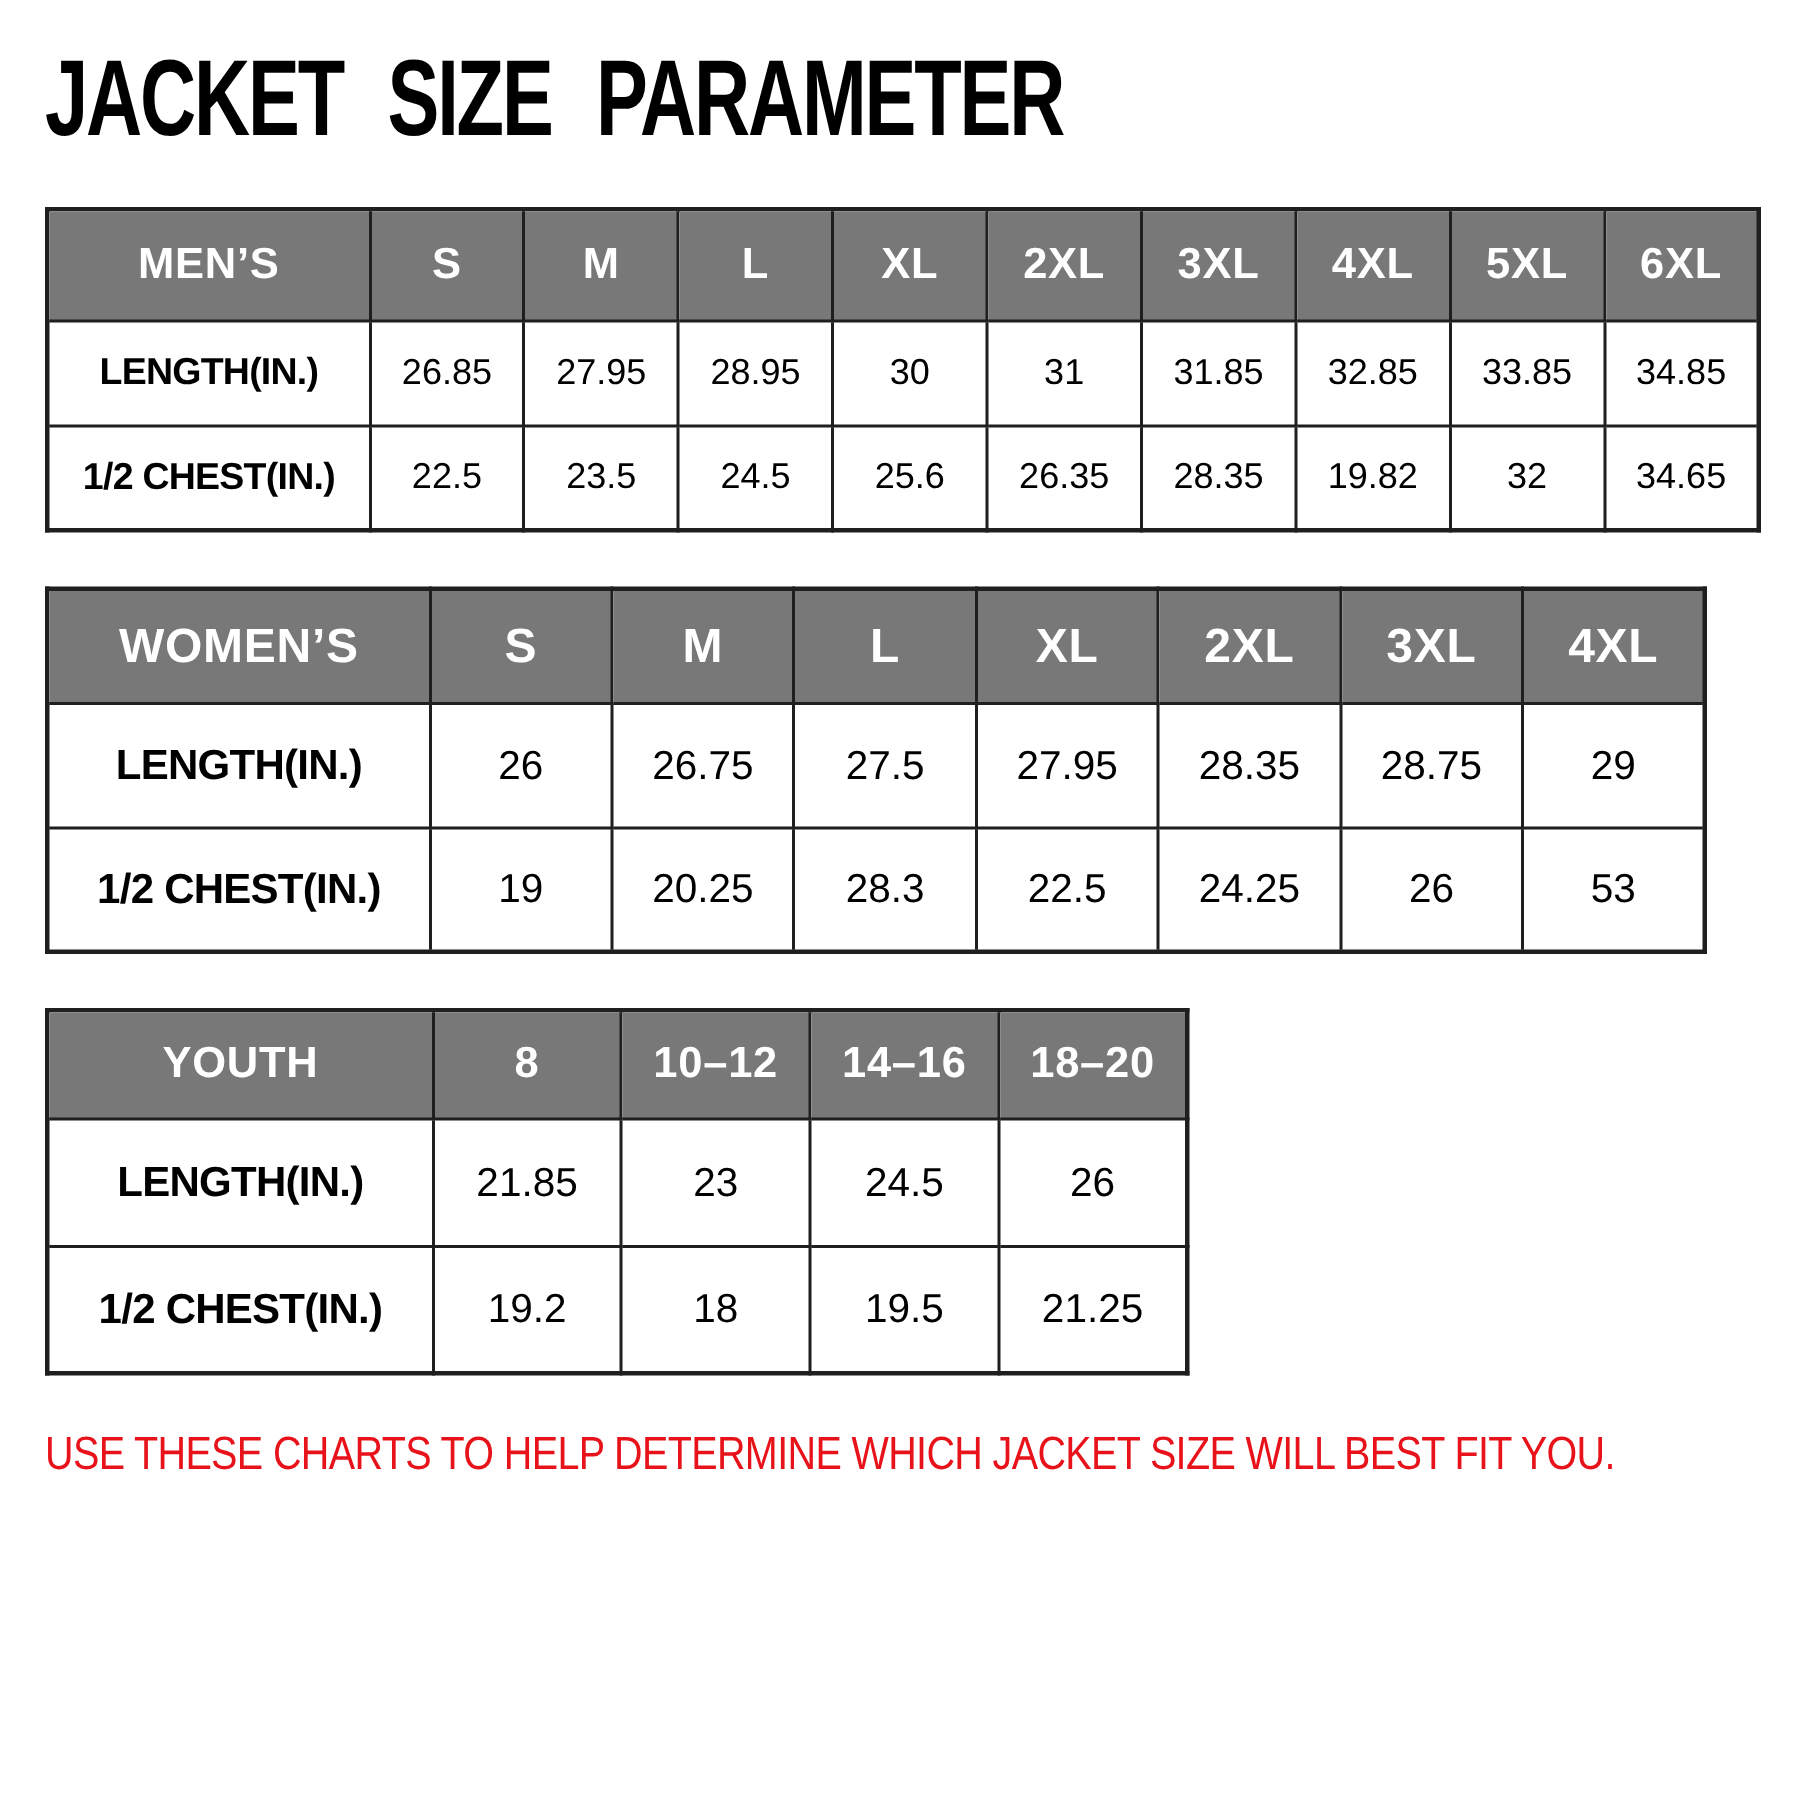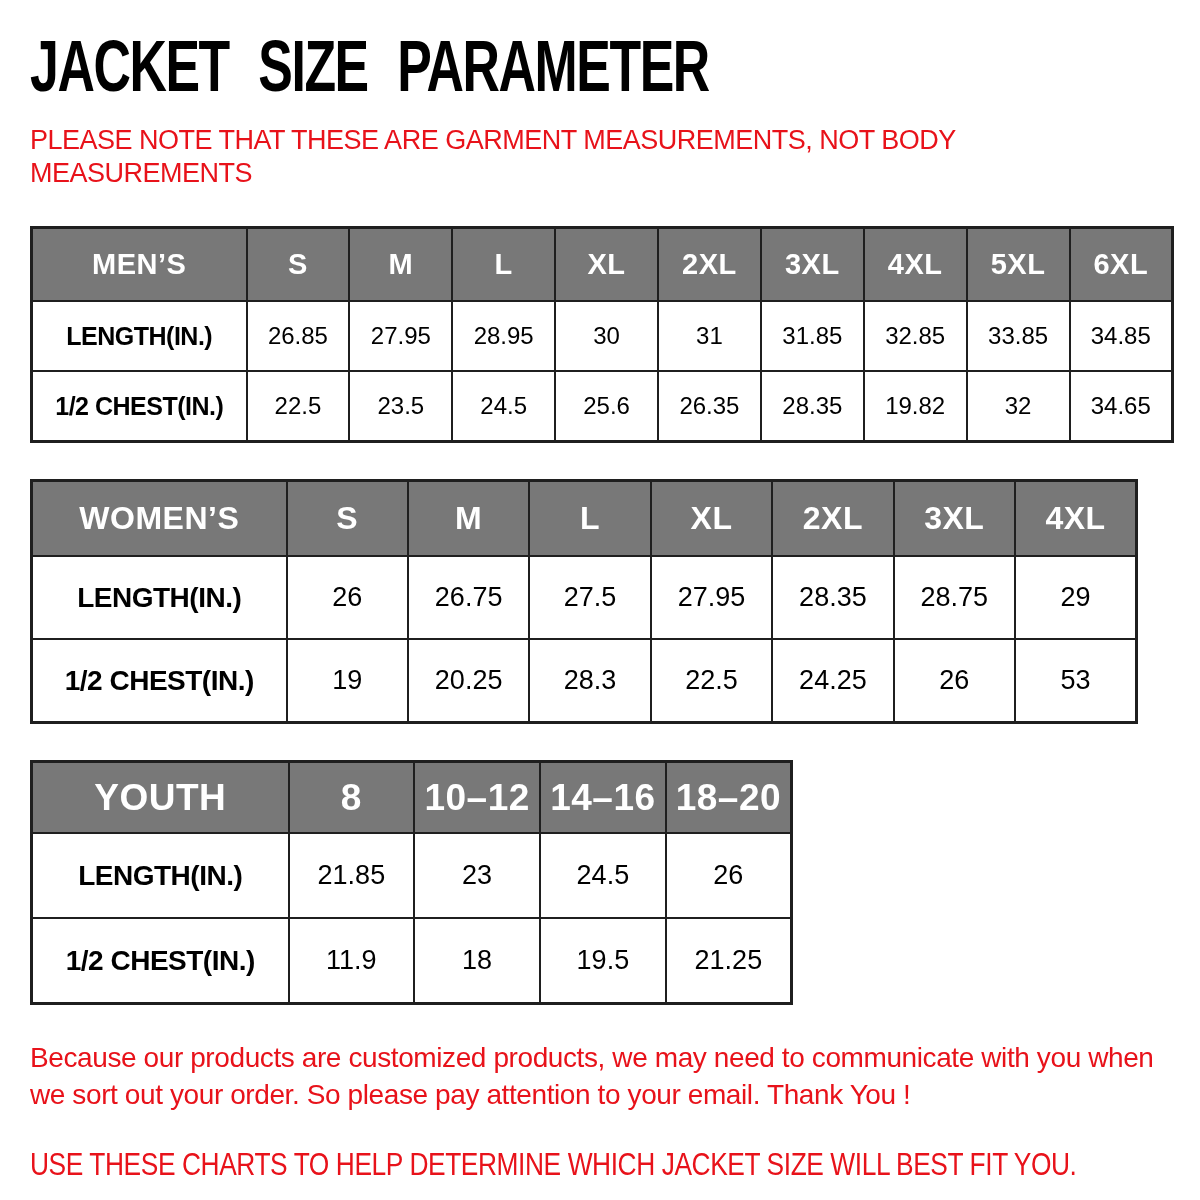--- a/index.html
+++ b/index.html
@@ -76,21 +76,21 @@
   .t-women{width:1108px;margin-top:36px;}
   .t-women col.col-label{width:255px;}
   .t-women thead th{height:76px;font-size:32px;}
   .t-women tbody tr{height:83px;}
   .t-women td{font-size:27px;}
   .t-women td.row-label{font-size:28px;}
 
   
   .t-youth{width:763px;margin-top:34px;}
   .t-youth col.col-label{width:257px;}
-  .t-youth thead th{height:72px;font-size:37px;}
+  .t-youth thead th{height:72px;font-size:29px;}
   .t-youth tbody tr{height:85px;}
   .t-youth td{font-size:27px;}
   .t-youth td.row-label{font-size:28px;}
 
   
   .footer-paragraph{
     color:var(--accent-red,#e8121a);
     font-size:28px;
     line-height:1.33;
     max-width:1155px;
@@ -107,21 +107,20 @@
     letter-spacing:-0.5px;
   }
 </style>
 </head>
 <body>
 
 <div class="page">
 
   <h1 class="title">JACKET SIZE PARAMETER</h1>
 
-  <p class="note">PLEASE NOTE THAT THESE ARE GARMENT MEASUREMENTS, NOT BODY MEASUREMENTS</p>
 
   <table class="size-table t-men">
       <colgroup>
         <col class="col-label">
         <col>
         <col>
         <col>
         <col>
         <col>
         <col>
@@ -238,25 +237,24 @@
       <tbody>
         <tr>
           <td class="row-label">LENGTH(IN.)</td>
           <td>21.85</td>
           <td>23</td>
           <td>24.5</td>
           <td>26</td>
         </tr>
         <tr>
           <td class="row-label">1/2 CHEST(IN.)</td>
-          <td>11.9</td>
+          <td>19.2</td>
           <td>18</td>
           <td>19.5</td>
           <td>21.25</td>
         </tr>
       </tbody>
     </table>
 
-  <p class="footer-paragraph">Because our products are customized products, we may need to communicate with you when we sort out your order. So please pay attention to your email. Thank You !</p>
 
   <p class="footer-advice">USE THESE CHARTS TO HELP DETERMINE WHICH JACKET SIZE WILL BEST FIT YOU.</p>
 
 </div>
 
 </body></html>

